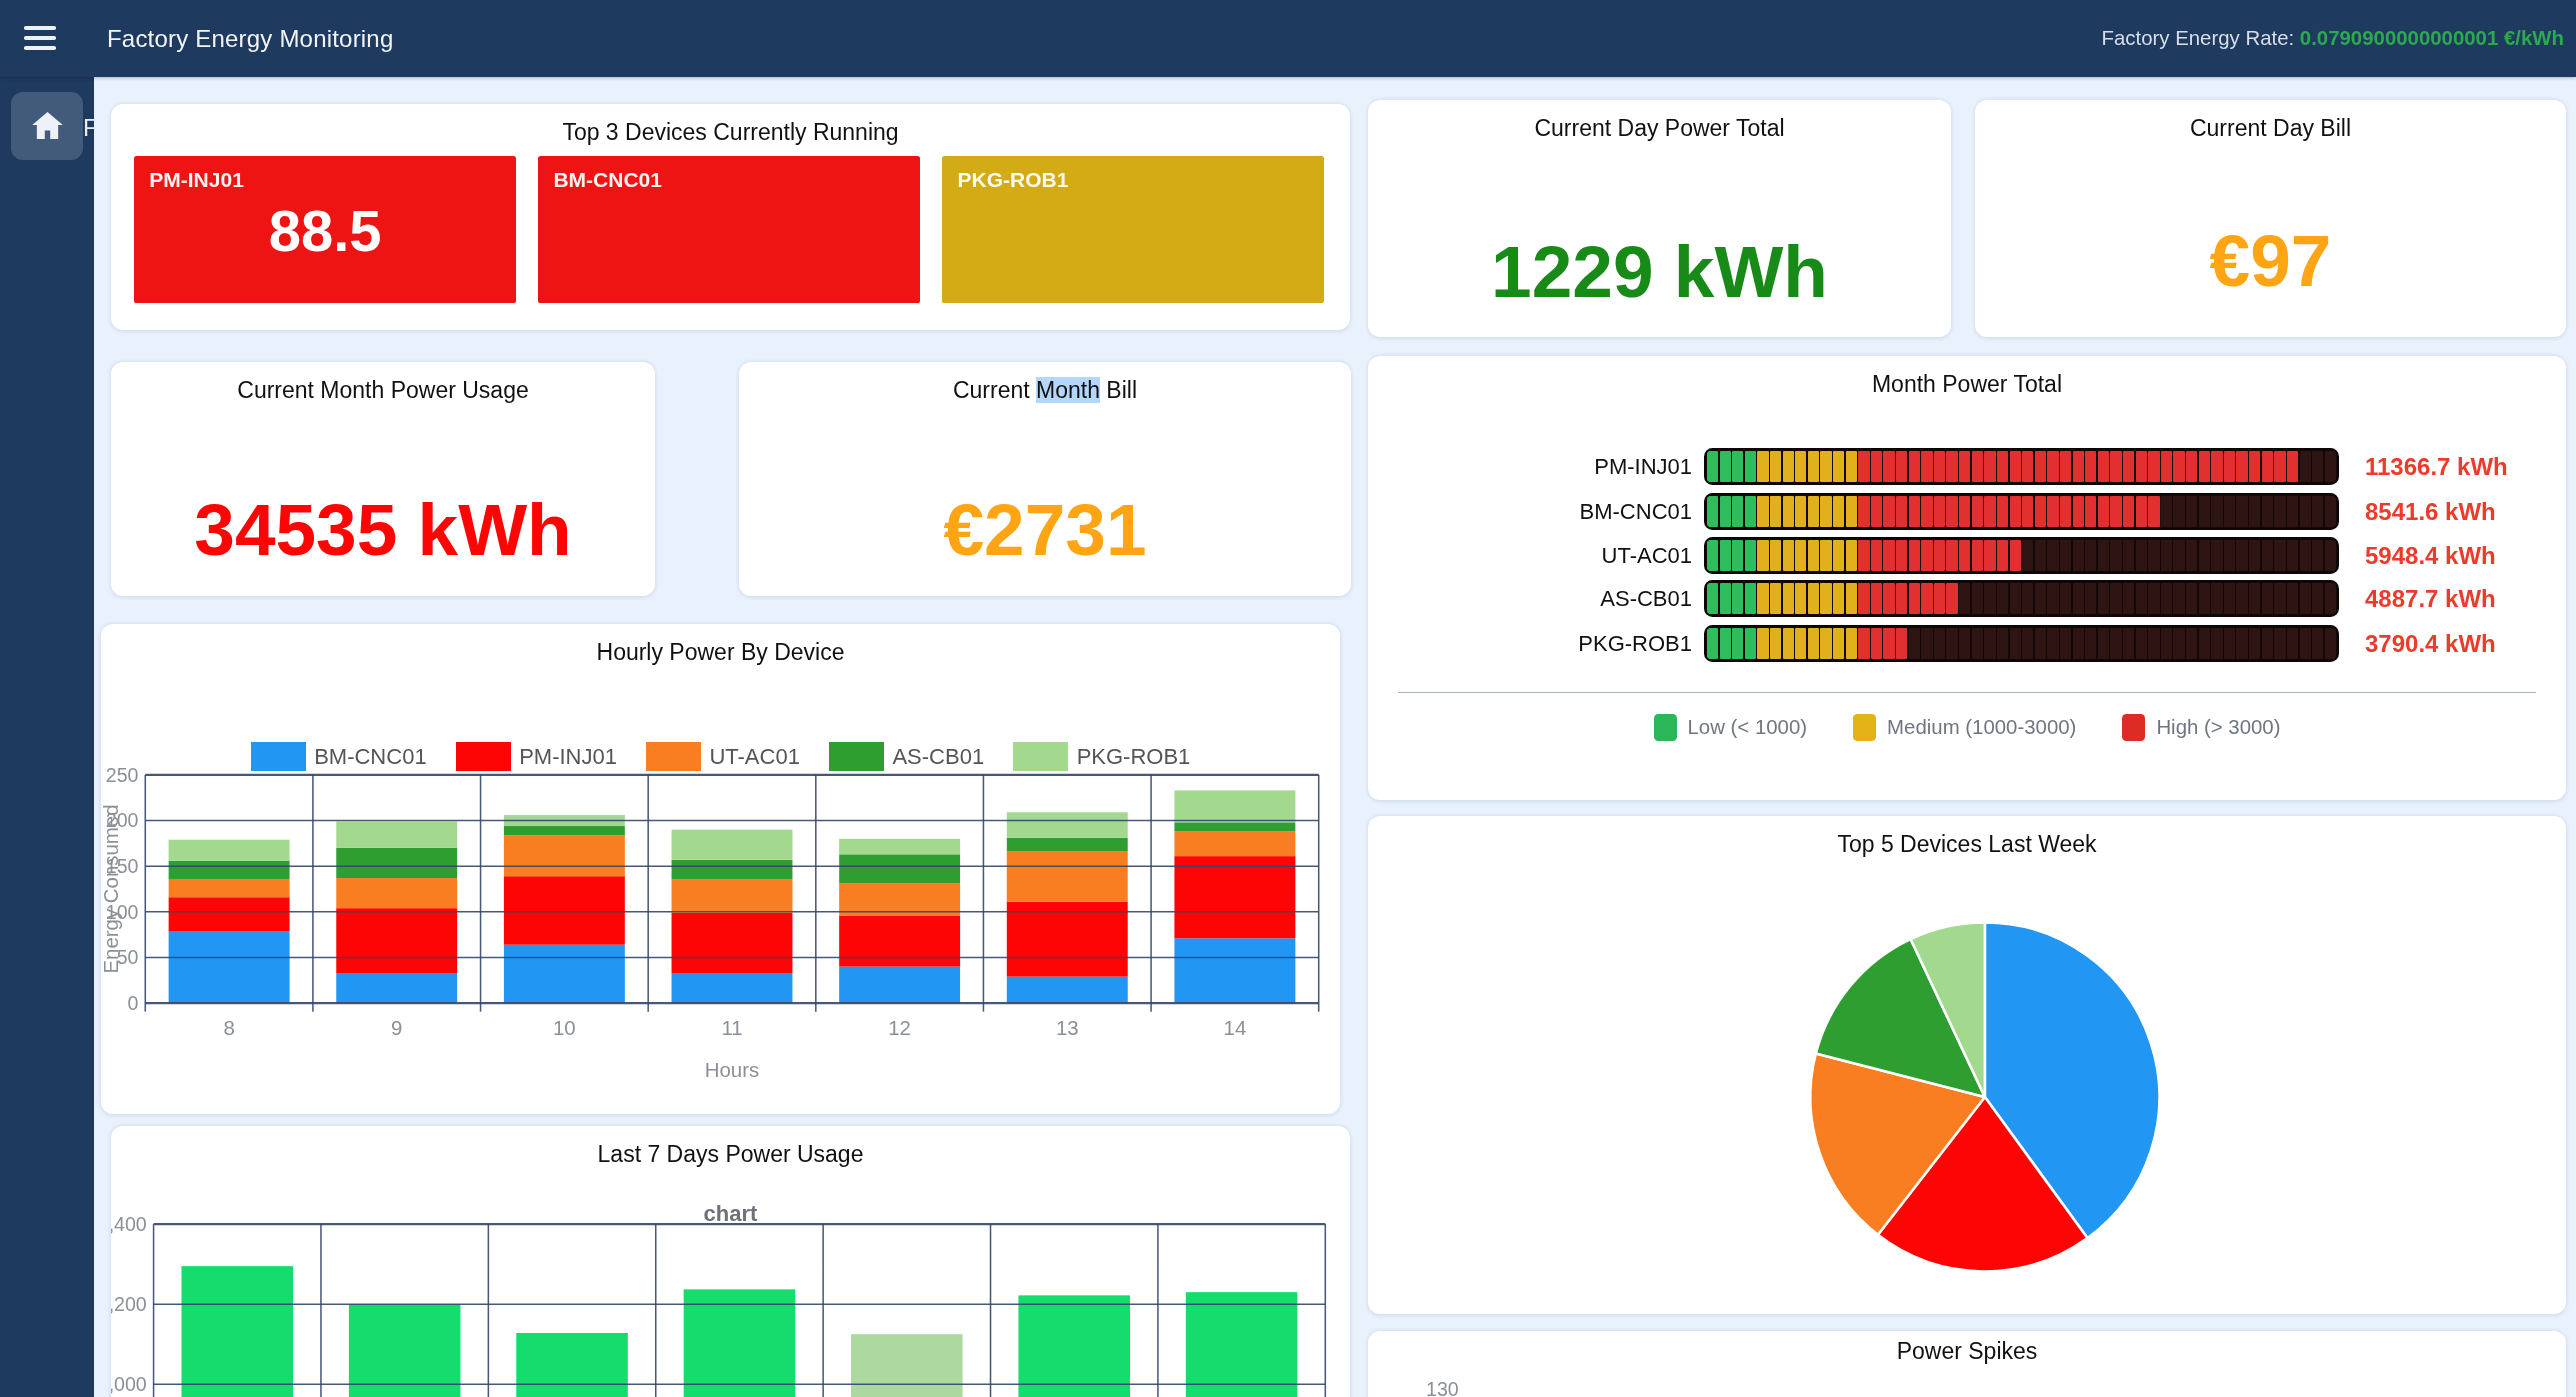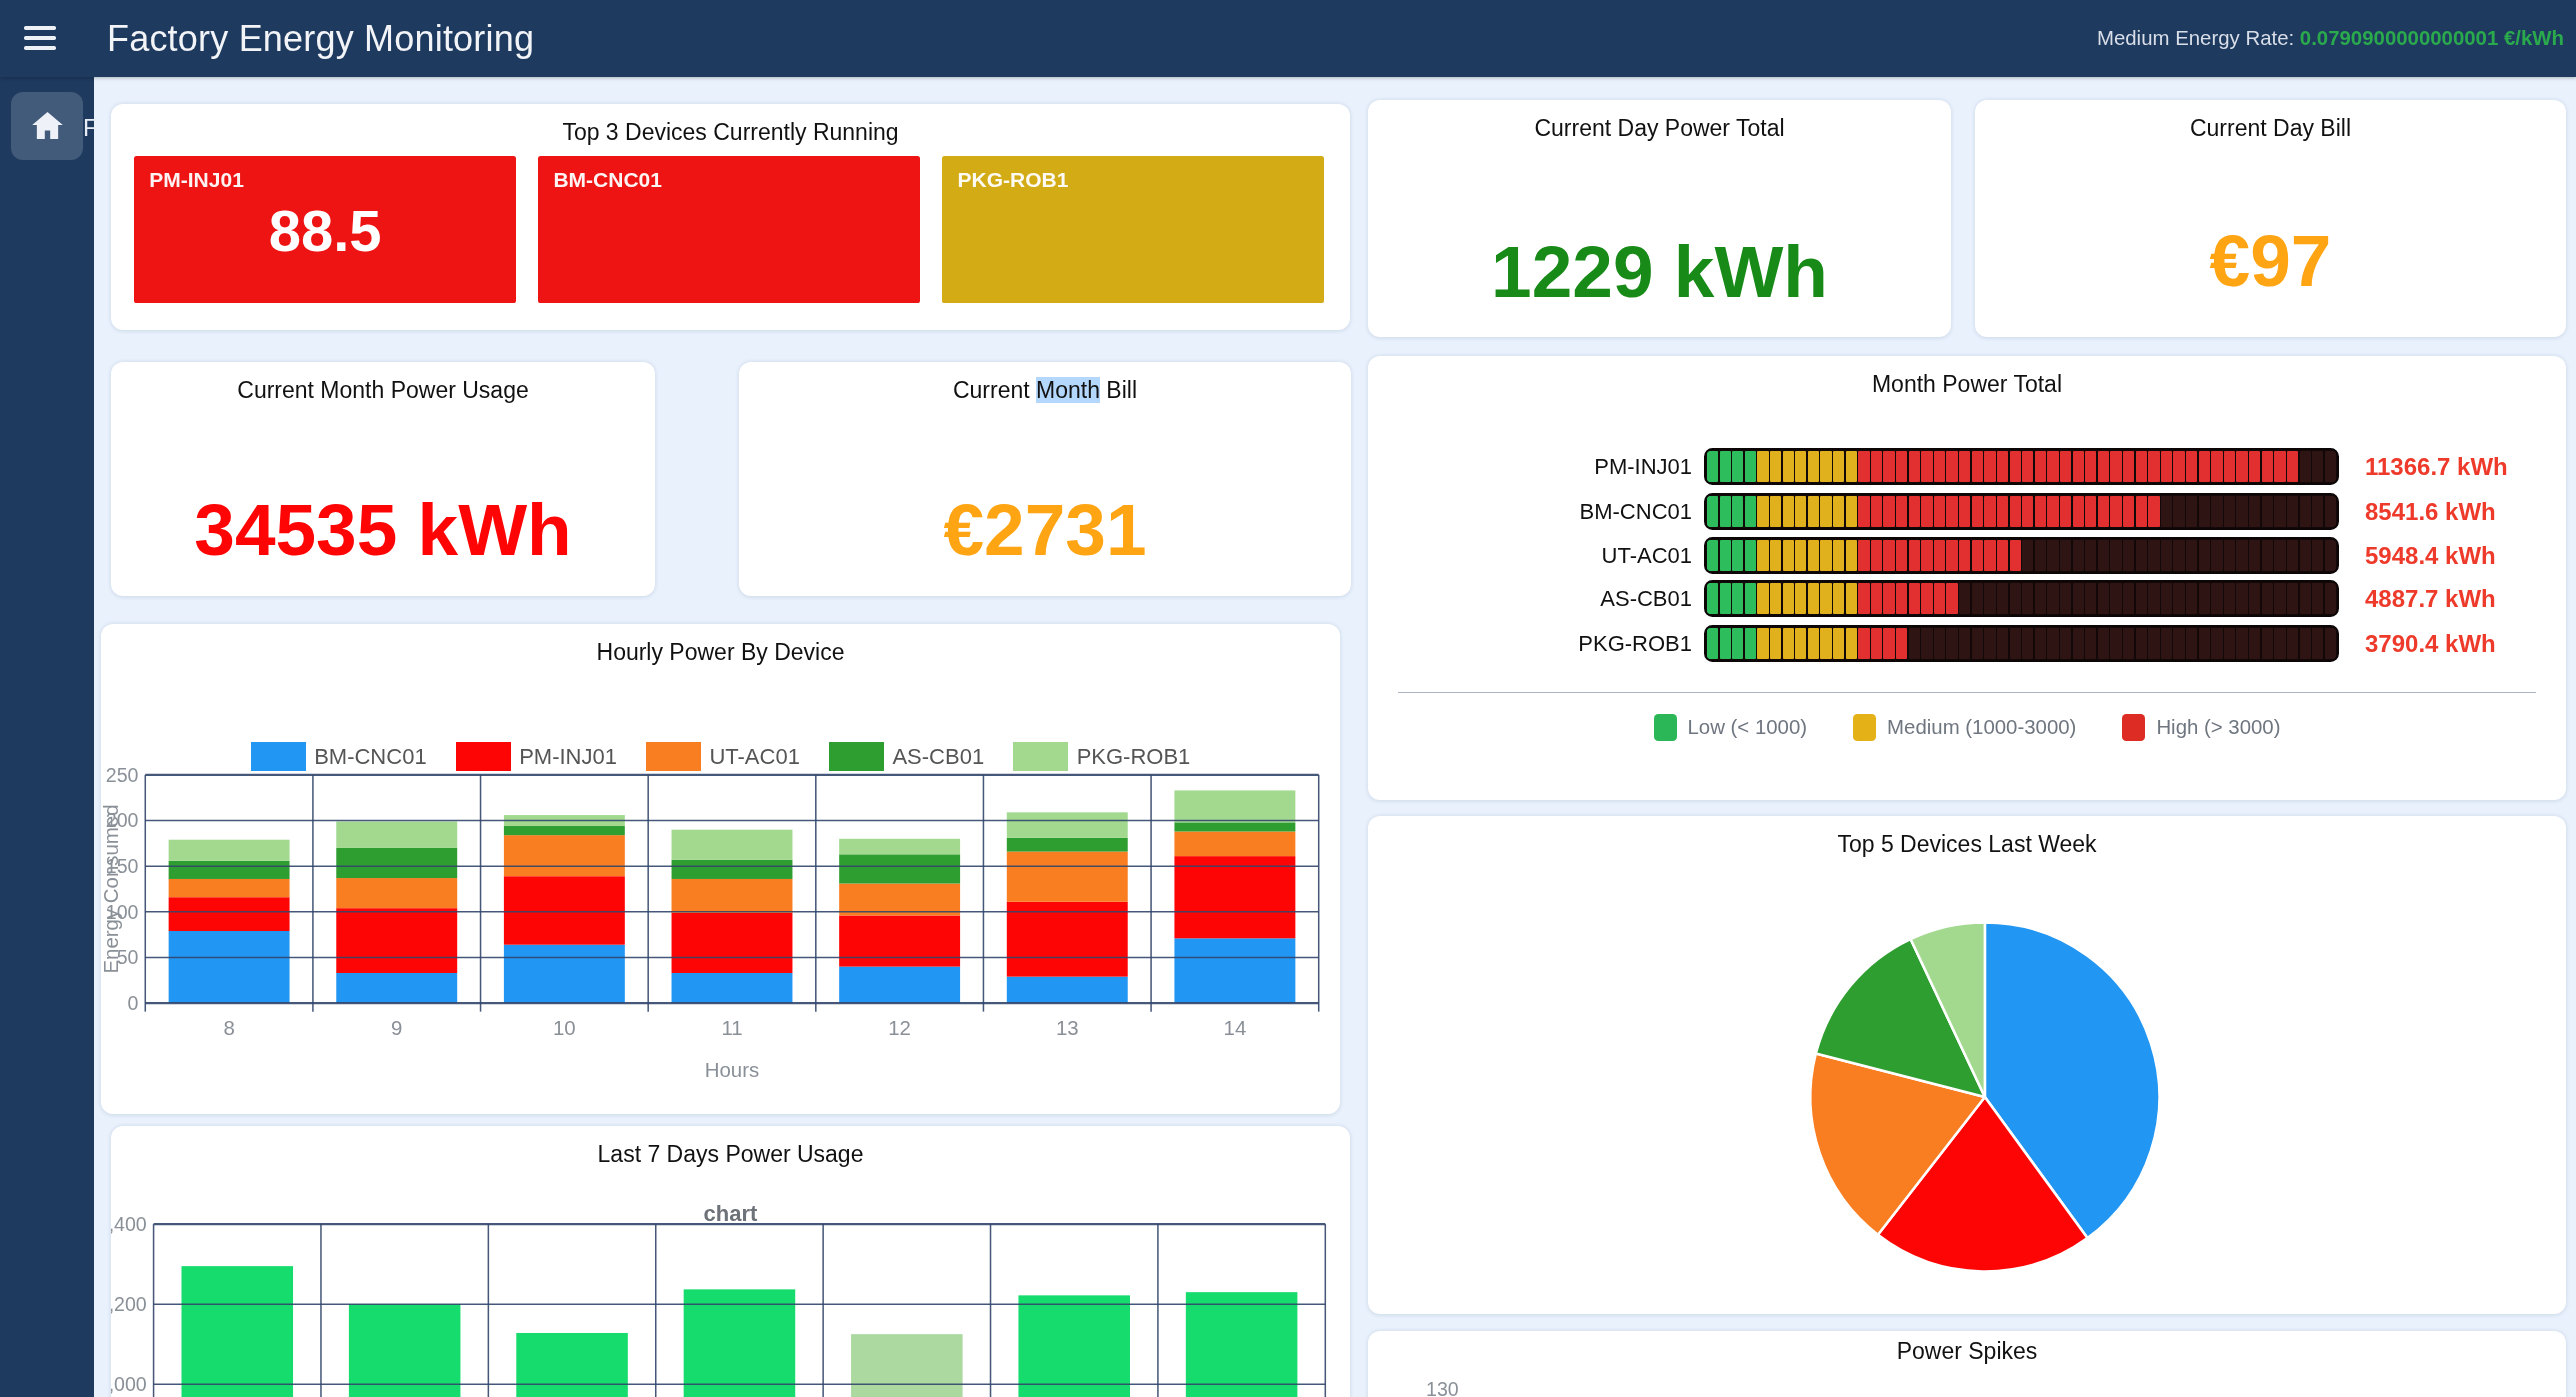--- a/index.html
+++ b/index.html
@@ -7,21 +7,21 @@
     font-family:"Liberation Sans", sans-serif; }
 
   
   .navbar { position:absolute; left:0; top:0; width:2576px; height:77px;
     background:#1e3a5f; z-index:30; box-shadow:0 1.7px 3.4px rgba(0,0,0,.25);
     display:flex; align-items:center; }
   .hamburger { position:absolute; left:24px; top:22px; width:34px; height:32px;
     display:flex; flex-direction:column; justify-content:center; gap:6px; cursor:pointer; }
   .hamburger span { display:block; width:32px; height:3.8px; background:#eef1f6; border-radius:1.7px; }
   .nav-title { position:absolute; left:107px; top:0; height:77px; line-height:77px;
-    color:#f2f4f8; font-size:36px; letter-spacing:0.2px; }
+    color:#f2f4f8; font-size:24px; letter-spacing:0.2px; }
   .nav-rate { position:absolute; right:12px; top:0; height:77px; line-height:77px;
     font-size:20.4px; color:#d9dee8; white-space:nowrap; }
   .nav-rate b { font-weight:bold; }
 
   
   .sidebar { position:absolute; left:0; top:77px; width:94px; height:1320px;
     background:#1e3a5f; z-index:20; }
   .home-btn { position:absolute; left:11px; top:15.3px; width:72px; height:68px;
     background:rgba(255,255,255,.17); border-radius:12px; display:flex;
     align-items:center; justify-content:center; cursor:pointer; }
@@ -76,21 +76,21 @@
 <body>
 
 <div class="navbar">
   <div class="hamburger">
     <span></span>
       <span></span>
       <span></span>
   </div>
   <div class="nav-title">Factory Energy Monitoring</div>
   <div class="nav-rate">
-    <span>Medium Energy Rate:</span>
+    <span>Factory Energy Rate:</span>
     <b style="color: rgb(42, 169, 77);">0.0790900000000001</b>
     <b style="color: rgb(42, 169, 77);">€/kWh</b>
   </div>
 </div>
 
 <div class="sidebar">
   <div class="home-btn">
     <svg width="37" height="36" viewBox="0 0 24 24">
       <path d="M12 2.6 L1.8 11.4 h3.1 v9.2 h5.3 v-5.6 h3.6 v5.6 h5.3 v-9.2 h3.1 Z" fill="#eef2f8"></path>
     </svg>

